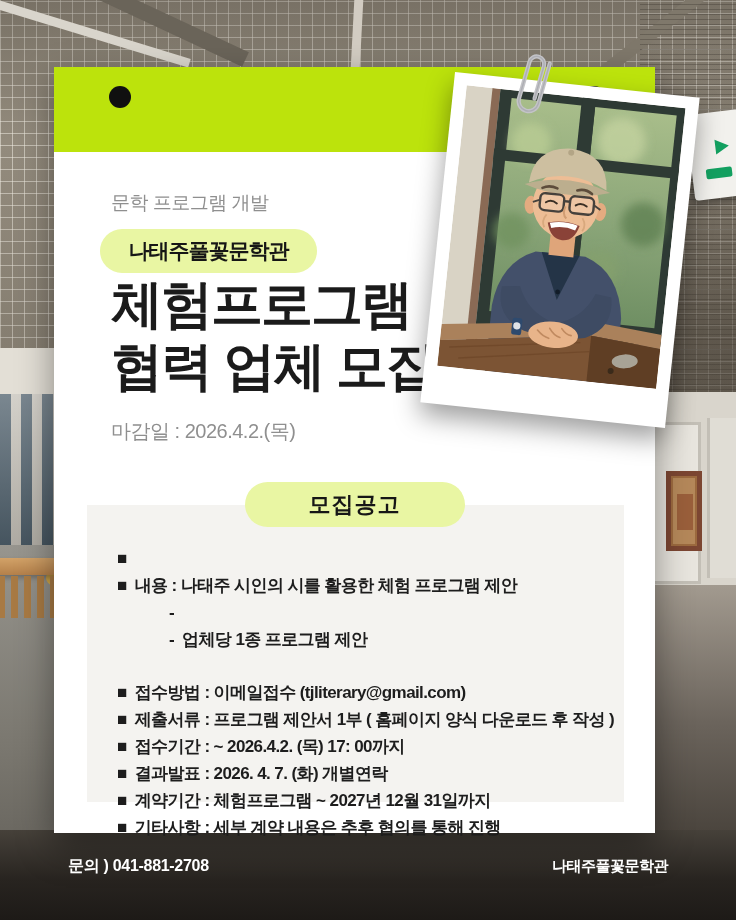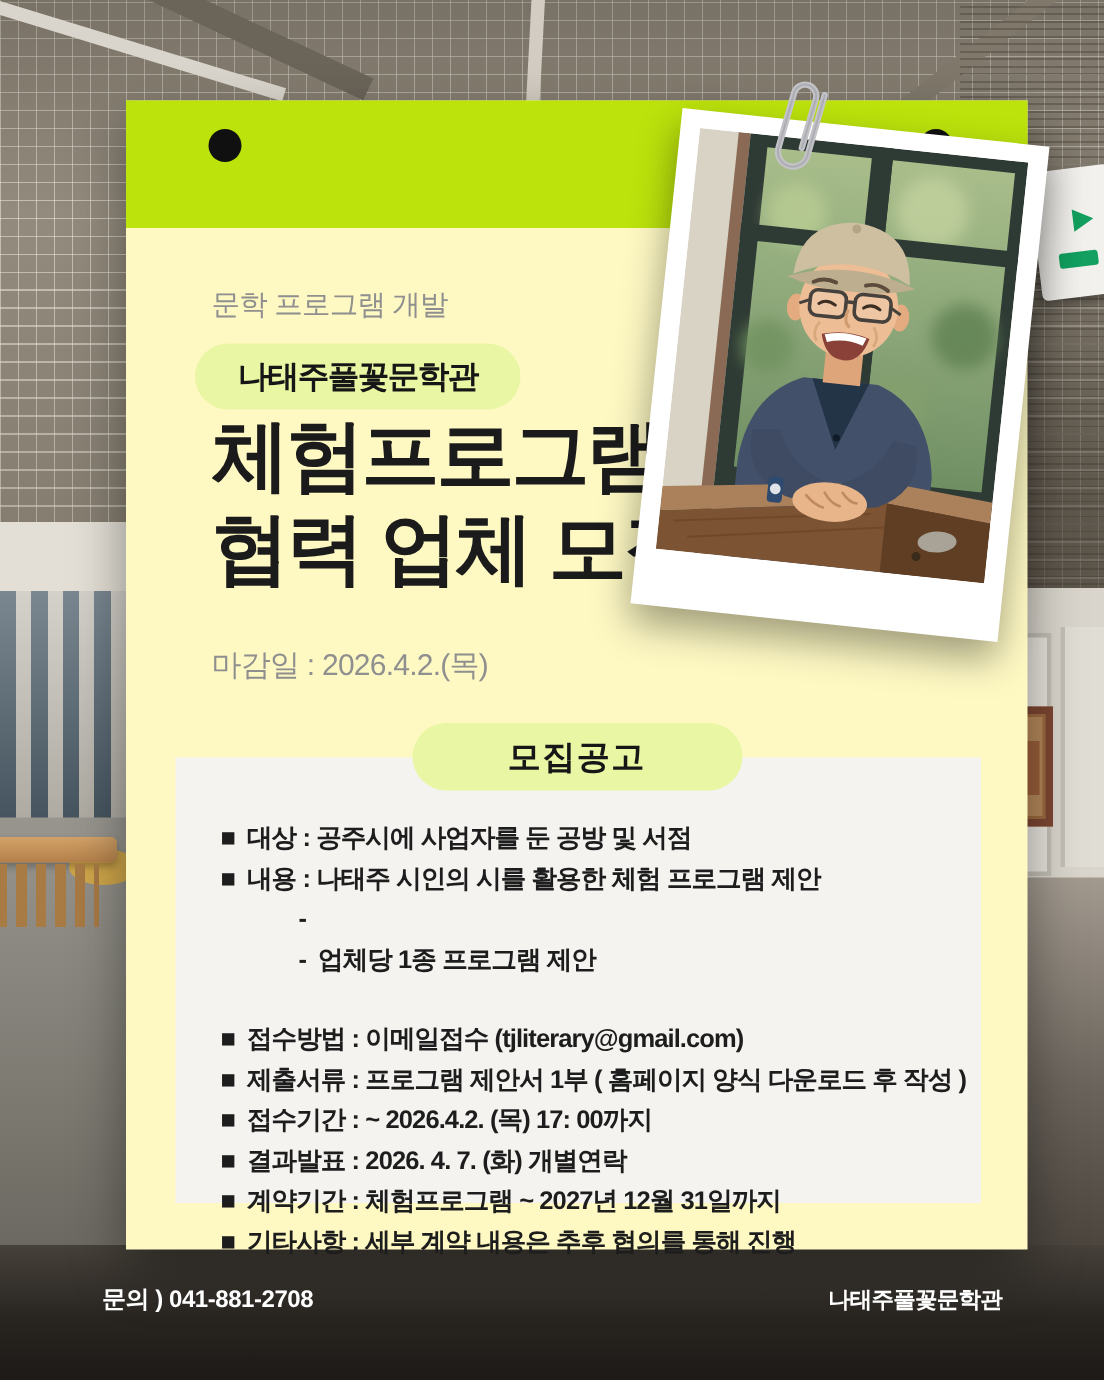--- a/index.html
+++ b/index.html
@@ -66,36 +66,36 @@
   .floor-bottom{position:absolute;left:0;top:830px;width:736px;height:90px;z-index:5;
     background:linear-gradient(180deg,#46413a,#282420 55%,#1d1a17);}
   
   .exit-sign{position:absolute;left:690px;top:112px;width:54px;height:86px;z-index:3;
     background:#f2f1ed;border-radius:4px;transform:rotate(-7deg);
     box-shadow:-3px 4px 8px rgba(0,0,0,.35);display:flex;flex-direction:column;align-items:center;justify-content:center;gap:6px;}
   .exit-arrow{width:34px;height:30px;}
   .exit-bar{width:26px;height:10px;background:var(--exit-green);border-radius:2px;}
   
   .card{
-    position:absolute;left:84px;top:67px;width:601px;height:766px;background:#fef9c3;z-index:6;
+    position:absolute;left:54px;top:67px;width:601px;height:766px;background:#ffffff;z-index:6;
     box-shadow:0 14px 34px rgba(0,0,0,.4);
   }
   .header-band{position:absolute;left:0;top:0;width:100%;height:85px;background:var(--header-green);}
   .dot{position:absolute;top:19px;width:22px;height:22px;border-radius:50%;background:#101010;}
   .dot-1{left:55px;}
   .dot-2{left:529px;}
   .card-main{position:absolute;left:0;top:85px;width:100%;padding:38px 0 0 57px;}
   .eyebrow{font-size:19px;color:var(--muted-color);font-weight:500;letter-spacing:-.5px;}
   .org-badge{
     margin:13px 0 0 -11px;width:217px;height:44px;border-radius:22px;background:var(--badge-green);
     display:flex;align-items:center;justify-content:center;
     font-size:21px;font-weight:800;color:#161616;letter-spacing:-1px;
   }
   .title{font-size:52px;line-height:1.2;font-weight:800;color:var(--title-color);letter-spacing:-2px;}
-  .deadline{margin-top:32px;font-size:20px;color:var(--muted-color);font-weight:500;letter-spacing:-.5px;}
+  .deadline{margin-top:20px;font-size:20px;color:var(--muted-color);font-weight:500;letter-spacing:-.5px;}
   .notice-box{position:absolute;left:33px;top:438px;width:537px;height:297px;background:var(--box-bg);}
   .notice-pill{
     position:absolute;left:50%;top:415px;transform:translateX(-50%);
     width:220px;height:45px;border-radius:23px;background:var(--badge-green);
     display:flex;align-items:center;justify-content:center;z-index:2;
     font-size:22px;font-weight:800;color:#161616;letter-spacing:1px;text-align:center;
   }
   .notice-content{padding:40px 16px 0 30px;font-size:17px;font-weight:600;color:var(--text-color);letter-spacing:-.6px;}
   .row{display:flex;line-height:27px;white-space:nowrap;}
   .row .bullet{margin-right:8px;}
@@ -164,21 +164,20 @@
       <div>체험프로그램</div>
       <div>협력 업체 모집</div>
     </div>
     <div class="deadline">마감일 : 2026.4.2.(목)</div>
   </div>
 
   <div class="notice-box">
     <div class="notice-content">
       <div class="row">
         <span class="bullet">■</span>
-        <span>대상 :  공주시에 사업자를 둔 공방 및 서점</span>
       </div>
       <div class="row">
         <span class="bullet">■</span>
         <span>내용 :  나태주 시인의 시를 활용한 체험 프로그램 제안</span>
       </div>
       <div class="row indent">
         <span class="bullet">-</span>
       </div>
       <div class="row indent">
         <span class="bullet">-</span>

